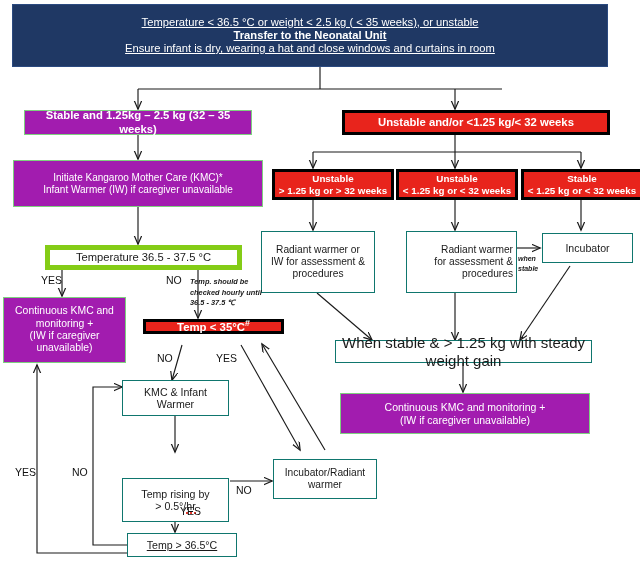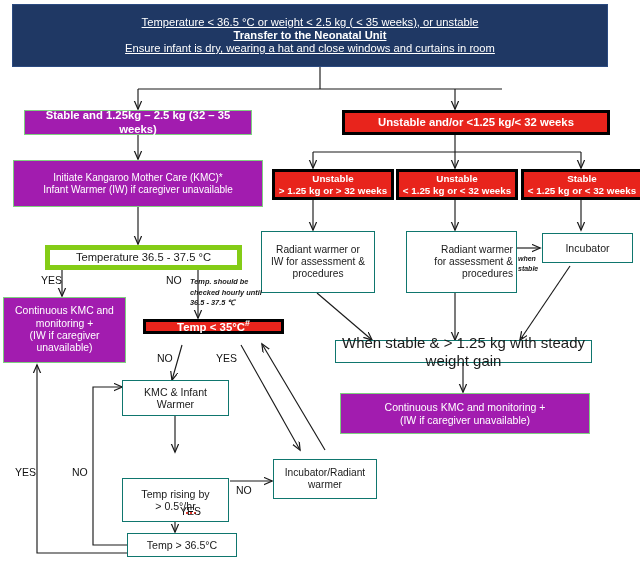--- a/index.html
+++ b/index.html
@@ -257,21 +257,21 @@
     </span>
   </div>
 
   <div class="node white" style="left:273px;top:459px;width:104px;height:40px;font-size:10.2px;">
     <span>
       <span>Incubator/Radiant</span><br>
       <span>warmer</span>
     </span>
   </div>
 
-  <div class="node white" style="left:127px;top:533px;width:110px;height:24px;font-size:10.6px;">
+  <div class="node white" style="left:127px;top:533px;width:110px;height:24px;font-size:10.6px;text-decoration:underline;">
     <span>Temp &gt; 36.5°C</span>
   </div>
 
   <div class="lbl" style="left:41px;top:274px;">YES</div>
   <div class="lbl" style="left:166px;top:274px;">NO</div>
   <div class="lbl" style="left:157px;top:352px;">NO</div>
   <div class="lbl" style="left:216px;top:352px;">YES</div>
   <div class="lbl" style="left:236px;top:484px;">NO</div>
   <div class="lbl" style="left:180px;top:505px;">YES</div>
   <div class="lbl" style="left:72px;top:466px;">NO</div>

